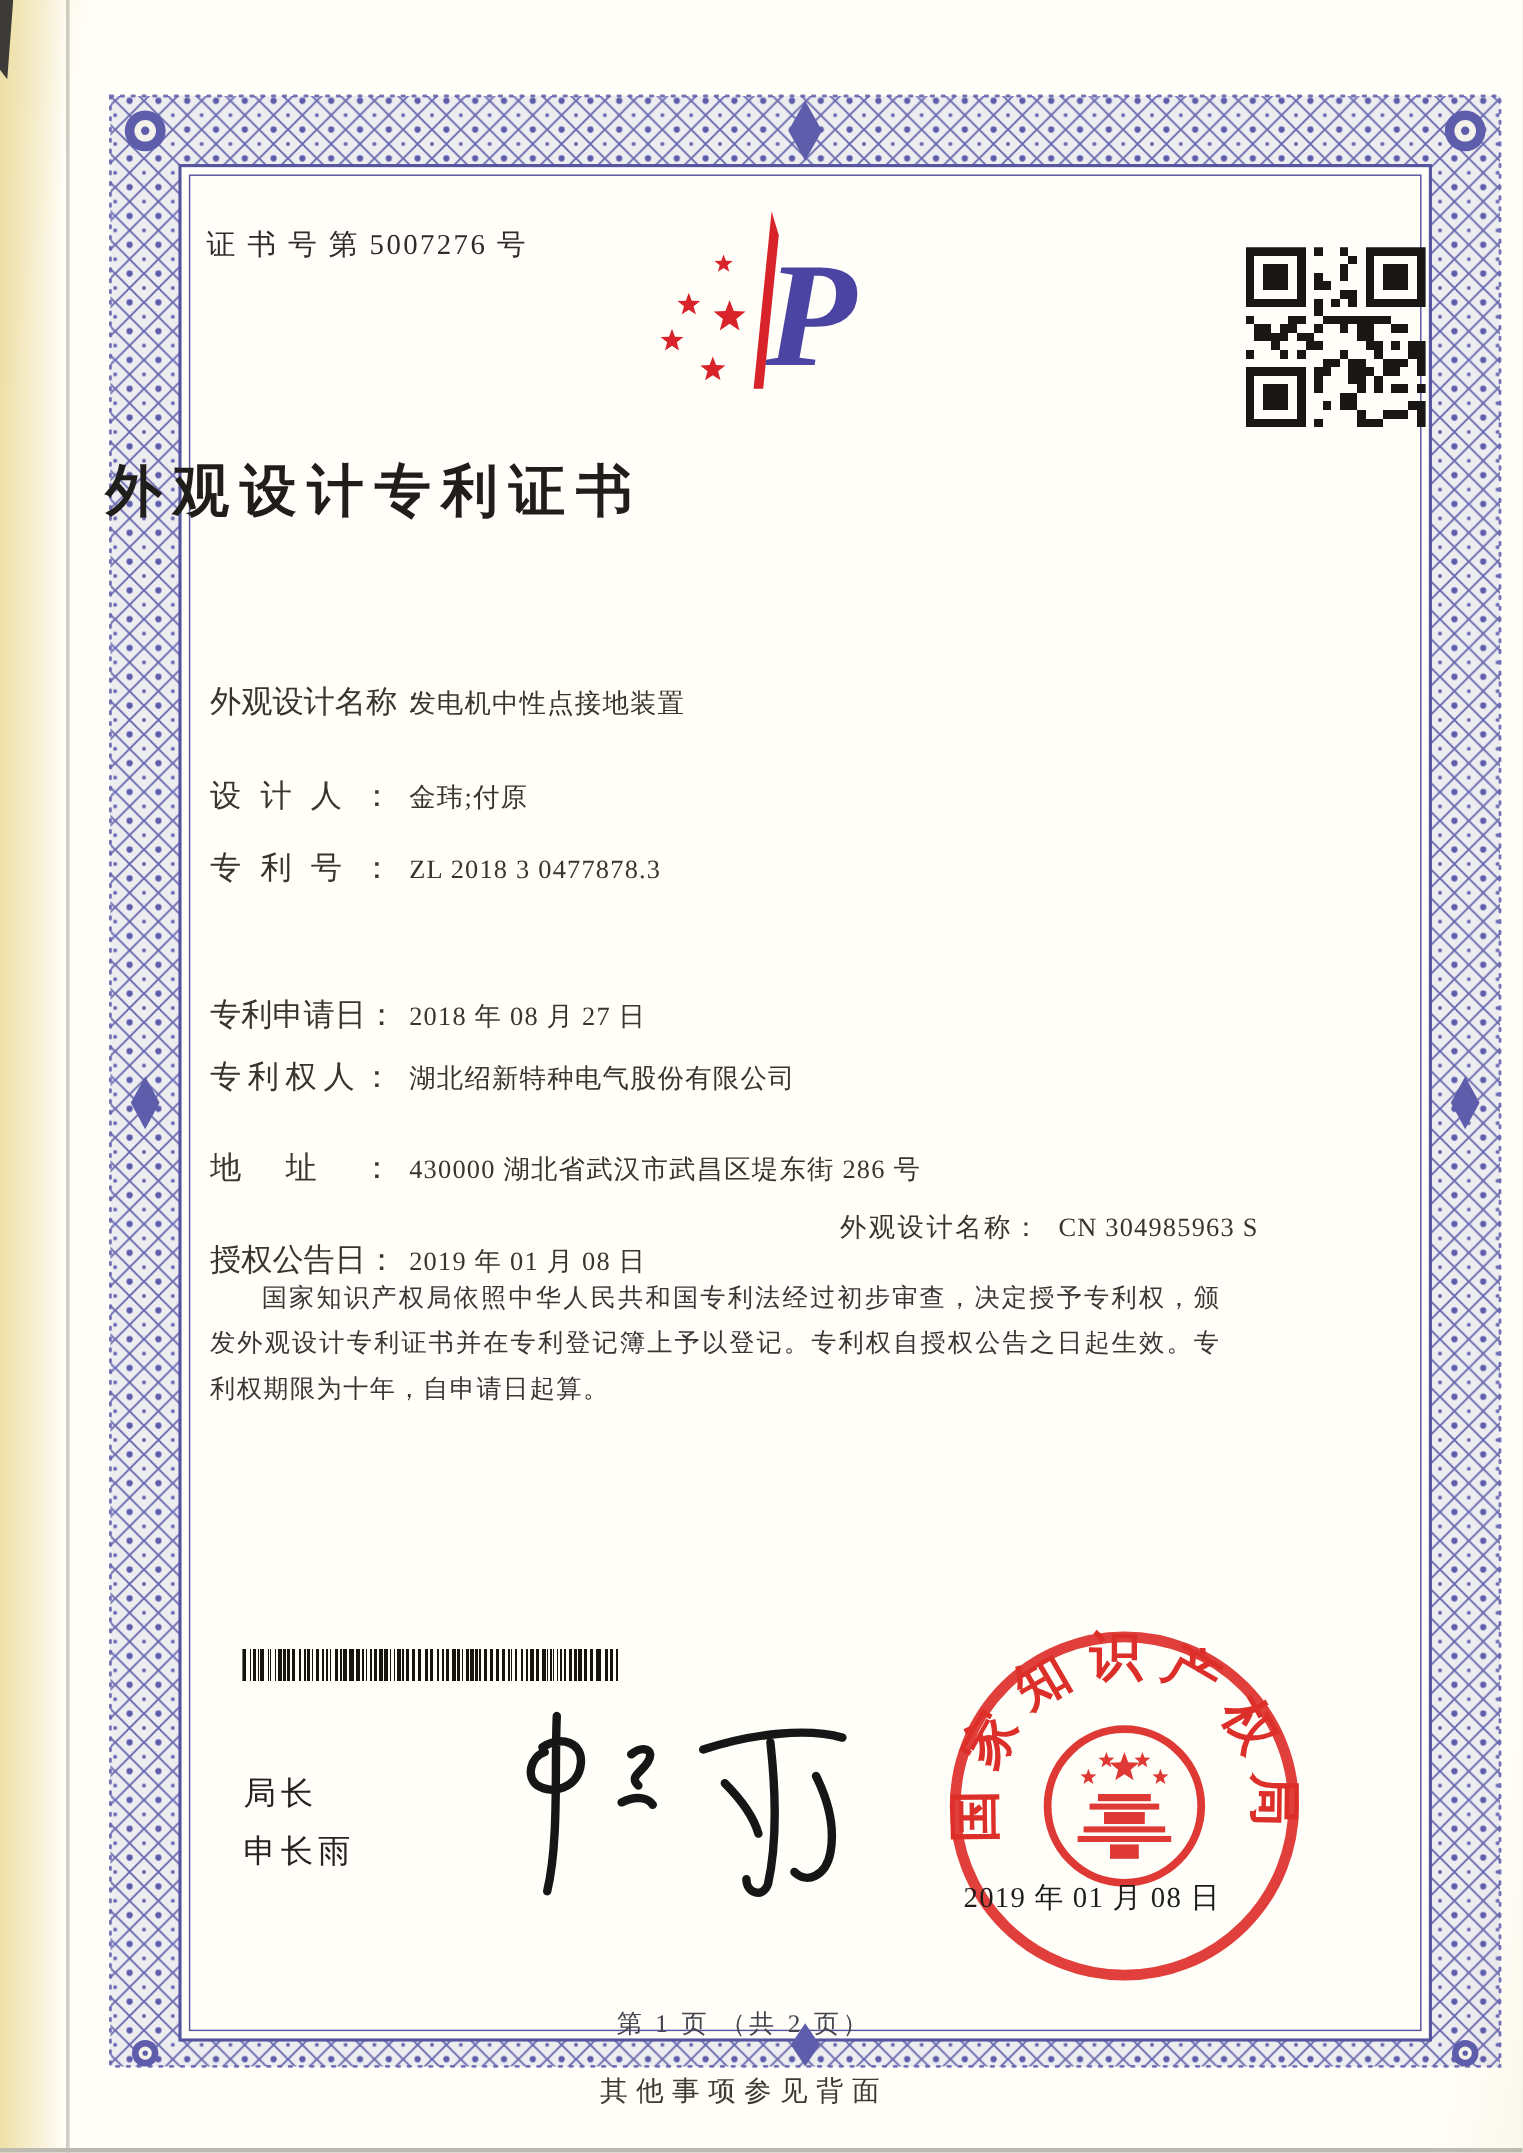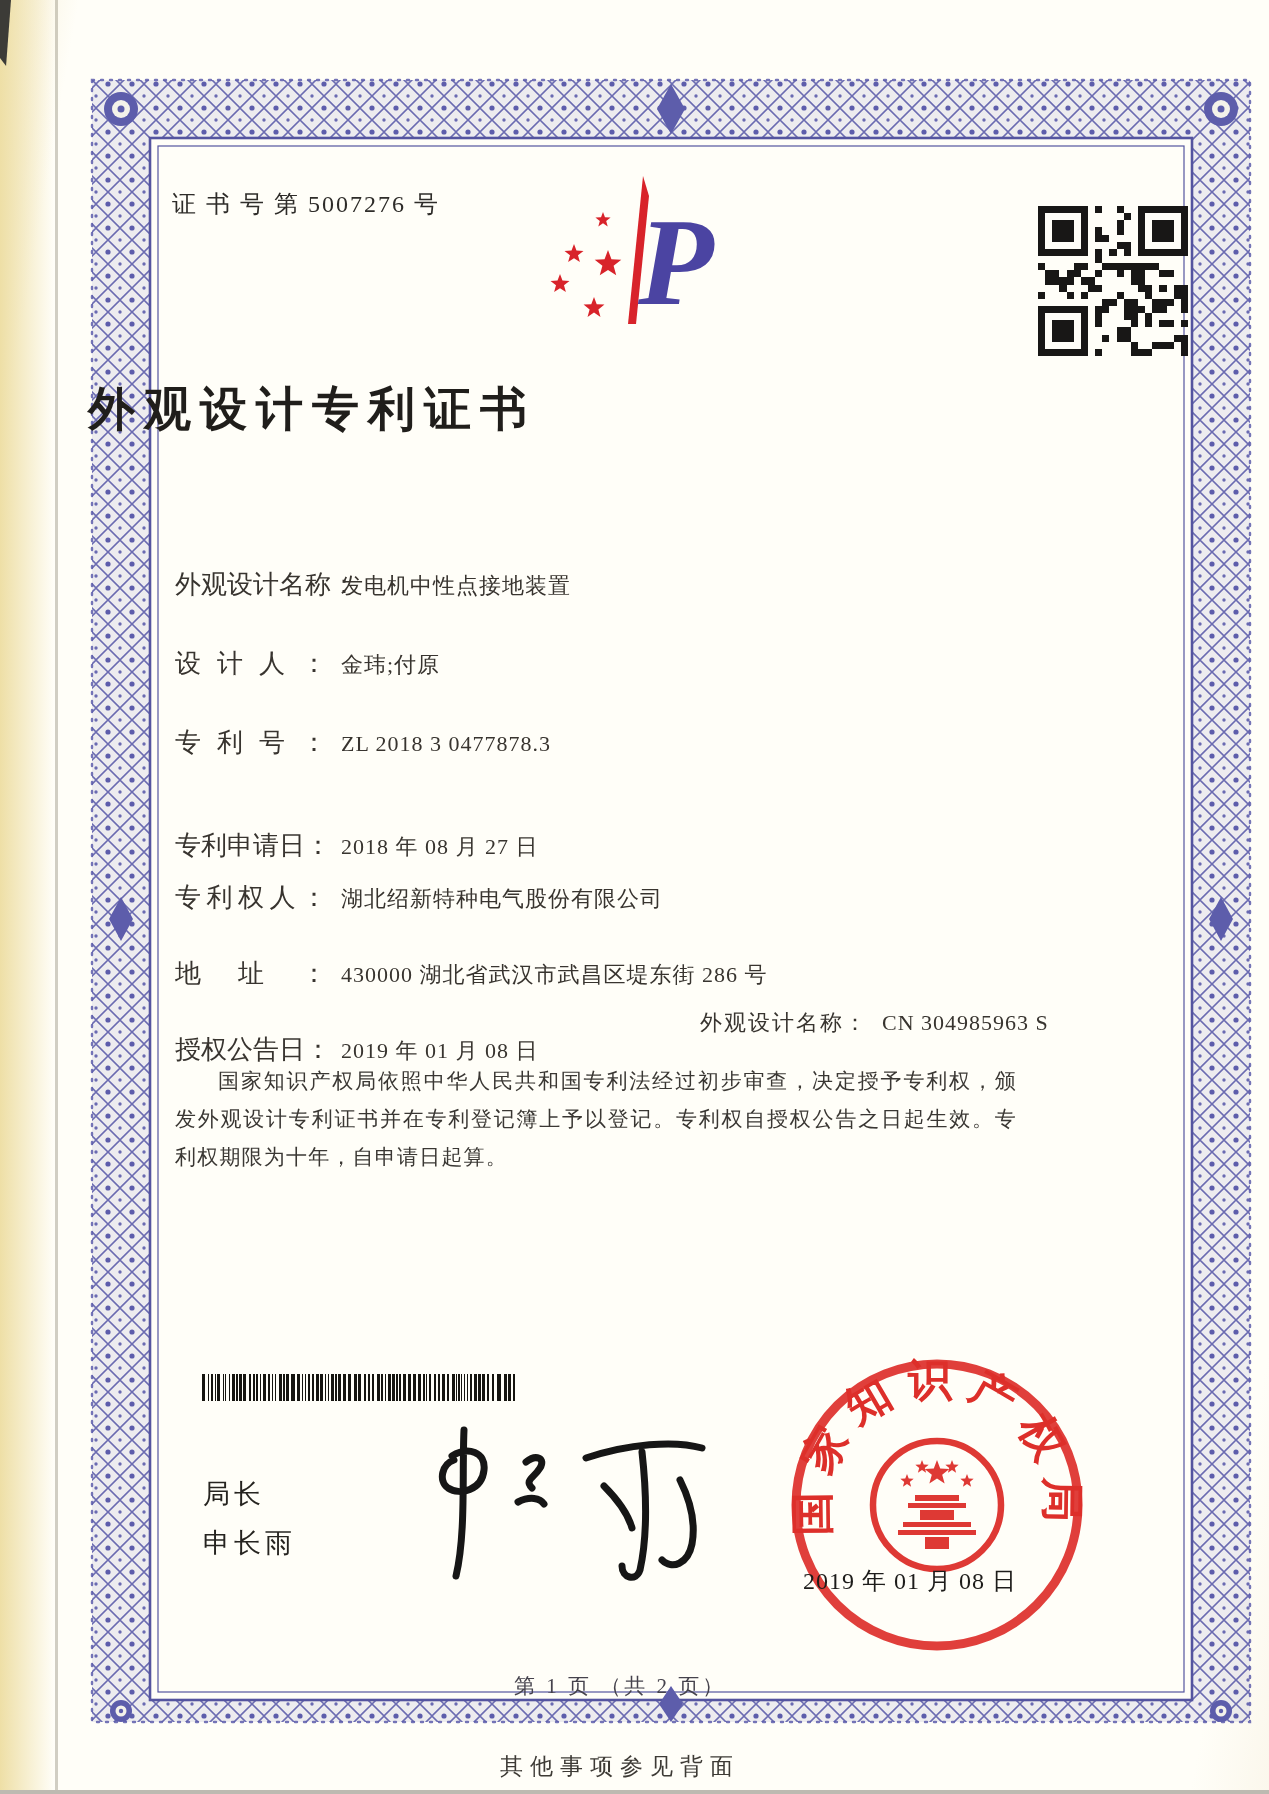--- a/index.html
+++ b/index.html
@@ -16,32 +16,32 @@
   .corner-mark{left:0;top:0;width:11px;height:66px;background:#3c3b37;
     clip-path:polygon(0 0,100% 0,55% 100%,0 88%);}
   .bottom-edge{left:0;bottom:0;width:100%;height:4px;background:#bdbab1;}
   
   .cert-no{left:172px;top:188px;font-size:24px;letter-spacing:2px;color:#2e2c29;white-space:nowrap;}
   .title{left:88px;top:378px;width:1042px;text-align:left;font-size:47px;font-weight:700;
     letter-spacing:9px;color:#201e1b;}
   .row{left:175px;font-size:22px;color:#38342f;white-space:nowrap;}
   .flabel{display:inline-block;width:152px;font-size:26px;text-align:justify;text-align-last:justify;margin-top:24px;}
   .fvalue{margin-left:14px;letter-spacing:1px;}
-  .r0{top:543px}.r1{top:622px}.r2{top:701px}.r3{top:804px}.r4{top:856px}.r5{top:932px}.r6{top:1008px}
+  .r0{top:543px}.r1{top:622px}.r2{top:682px}.r3{top:804px}.r4{top:856px}.r5{top:932px}.r6{top:1008px}
   .grant-col{left:700px;top:1008px;font-size:22px;color:#38342f;white-space:nowrap;}
   .grant-col .glabel{letter-spacing:2px;}
   .body-text{left:175px;top:1062px;width:842px;font-size:21px;line-height:38px;
     color:#3a3733;text-align:justify;letter-spacing:1.2px;}
   .body-text p{margin:0 0 5px 0;text-indent:2.05em;}
   .signer{left:203px;top:1470px;font-size:27px;color:#262420;letter-spacing:4px;line-height:49px;}
   .seal-date{left:803px;top:1565px;font-size:24px;color:#1d1c1a;letter-spacing:1px;white-space:nowrap;}
   .page-indicator{left:100px;top:1656px;width:1040px;text-align:center;font-size:21px;
     color:#45424c;letter-spacing:3px;margin-top:16px;}
   .back-note{left:100px;top:1727px;width:1040px;text-align:center;font-size:23px;
-    color:#3d3a35;letter-spacing:7px;margin-top:24px;}
+    color:#3d3a35;letter-spacing:7px;}
   svg{display:block;}
 </style>
 </head>
 <body>
 
 <div class="page">
 
   <div class="abs scan-tint"></div>
   <div class="abs scan-line"></div>
   <div class="abs corner-mark"></div>

